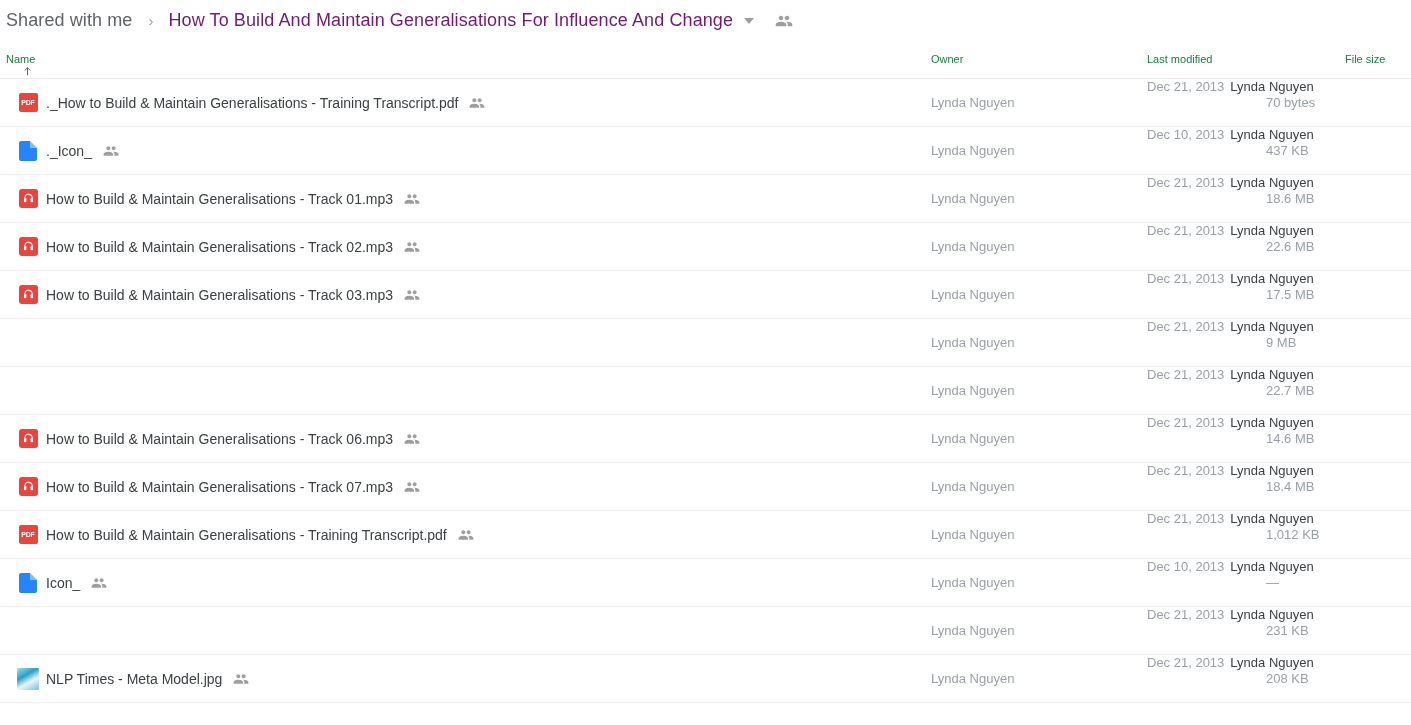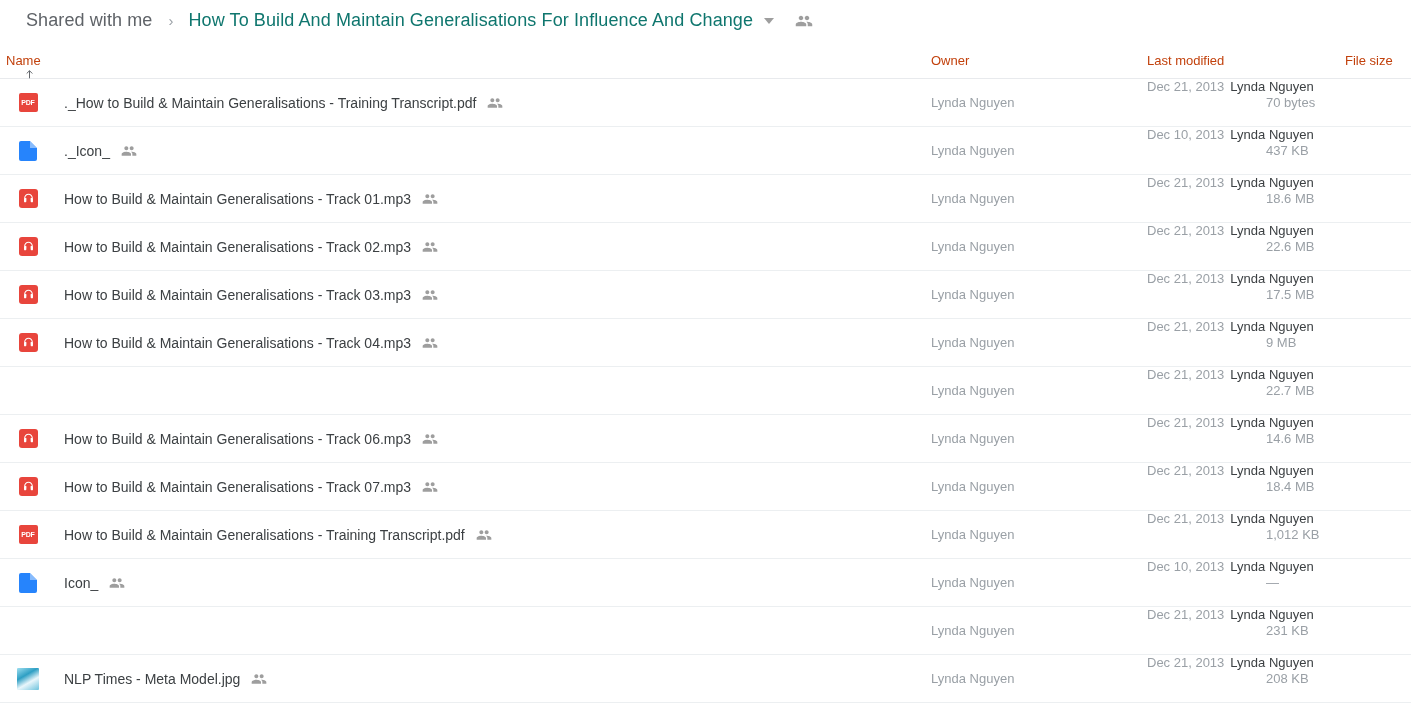--- a/index.html
+++ b/index.html
@@ -15,38 +15,37 @@
     overflow: hidden;
   }
 
   
   .breadcrumb-bar {
     height: 41px;
     display: flex;
     align-items: center;
     padding: 0 0 0 6px;
     box-sizing: border-box;
-    margin-left: 20px;
   }
   .crumb-root {
     font-size: 18px;
     color: #5f6368;
     letter-spacing: .1px;
     white-space: nowrap;
     cursor: pointer;
   }
   .crumb-sep {
     font-size: 15px;
     color: #9aa0a6;
     margin: 0 15px 0 16px;
     line-height: 1;
   }
   .crumb-current {
     font-size: 18px;
-    color: #0f766e;
+    color: #701a75;
     letter-spacing: .1px;
     white-space: nowrap;
   }
   .caret-down {
     margin-left: 11px;
     width: 0;
     height: 0;
     border-left: 5px solid transparent;
     border-right: 5px solid transparent;
     border-top: 6px solid #9e9e9e;
@@ -61,22 +60,22 @@
   
   .col-head {
     position: relative;
     height: 38px;
     border-bottom: 1px solid #e8eaed;
     box-sizing: border-box;
   }
   .col-head .hcell {
     position: absolute;
     top: 12px;
-    font-size: 13px;
-    color: #c2410c;
+    font-size: 11px;
+    color: #15803d;
     white-space: nowrap;
     flex-direction: column;
   }
   .hcell.name  { left: 6px; display: flex; align-items: center; cursor: pointer; }
   .hcell.owner { left: 931px; }
   .hcell.modified { left: 1147px; }
   .hcell.size  { left: 1345px; }
   .sort-arrow {
     margin-left: 13px;
     display: inline-flex;
@@ -107,21 +106,21 @@
     flex: 0 0 24px;
     display: inline-flex;
     align-items: center;
     justify-content: center;
     margin-right: 4px;
   }
   .fname {
     font-size: 14px;
     color: #3c4043;
     white-space: nowrap;
-    margin-left: 20px;
+    margin-left: 2px;
   }
   .shared-mark {
     margin-left: 11px;
     display: inline-flex;
     align-items: center;
   }
 
   .cell-owner {
     position: absolute;
     left: 931px;
@@ -337,88 +336,71 @@
         </span>
       </div>
       <div class="cell-owner">Lynda Nguyen</div>
       <div class="cell-modified">
         <span class="mod-date">Dec 21, 2013</span>
         <span class="mod-by">Lynda Nguyen</span>
       </div>
       <div class="cell-size">17.5 MB</div>
     </div>
     <div class="file-row">
+      <div class="cell-owner">Lynda Nguyen</div>
+      <div class="cell-modified">
+        <span class="mod-date">Dec 21, 2013</span>
+        <span class="mod-by">Lynda Nguyen</span>
+      </div>
+      <div class="cell-size">9 MB</div>
+    </div>
+    <div class="file-row">
+      <div class="cell-owner">Lynda Nguyen</div>
+      <div class="cell-modified">
+        <span class="mod-date">Dec 21, 2013</span>
+        <span class="mod-by">Lynda Nguyen</span>
+      </div>
+      <div class="cell-size">22.7 MB</div>
+    </div>
+    <div class="file-row">
       <div class="cell-name">
         <span class="ficon">
           <span class="icon-audio">
             <svg width="13" height="13" viewBox="0 0 24 24" aria-hidden="true">
               <path fill="#ffffff" d="M12 3c-4.42 0-8 3.58-8 8v7h4v-7H6v0c0-3.31 2.69-6 6-6s6 2.69 6 6v0h-2v7h4v-7c0-4.42-3.58-8-8-8z"></path>
               <rect fill="#ffffff" x="4" y="12" width="3.4" height="7" rx="1.2"></rect>
               <rect fill="#ffffff" x="16.6" y="12" width="3.4" height="7" rx="1.2"></rect>
             </svg>
           </span>
         </span>
-        <span class="fname">How to Build &amp; Maintain Generalisations - Track 04.mp3</span>
-        <span class="shared-mark">
-          <svg width="16" height="16" viewBox="0 0 24 24" aria-hidden="true">
-            <path fill="#9e9e9e" d="M16 11c1.66 0 2.99-1.34 2.99-3S17.66 5 16 5c-1.66 0-3 1.34-3 3s1.34 3 3 3zm-8 0c1.66 0 2.99-1.34 2.99-3S9.66 5 8 5C6.34 5 5 6.34 5 8s1.34 3 3 3zm0 2c-2.33 0-7 1.17-7 3.5V19h14v-2.5c0-2.33-4.67-3.5-7-3.5zm8 0c-.29 0-.62.02-.97.05 1.16.84 1.97 1.97 1.97 3.45V19h6v-2.5c0-2.33-4.67-3.5-7-3.5z"></path>
-          </svg>
-        </span>
-      </div>
-      <div class="cell-owner">Lynda Nguyen</div>
-      <div class="cell-modified">
-        <span class="mod-date">Dec 21, 2013</span>
-        <span class="mod-by">Lynda Nguyen</span>
-      </div>
-      <div class="cell-size">9 MB</div>
-    </div>
-    <div class="file-row">
-      <div class="cell-owner">Lynda Nguyen</div>
-      <div class="cell-modified">
-        <span class="mod-date">Dec 21, 2013</span>
-        <span class="mod-by">Lynda Nguyen</span>
-      </div>
-      <div class="cell-size">22.7 MB</div>
+        <span class="fname">How to Build &amp; Maintain Generalisations - Track 06.mp3</span>
+        <span class="shared-mark">
+          <svg width="16" height="16" viewBox="0 0 24 24" aria-hidden="true">
+            <path fill="#9e9e9e" d="M16 11c1.66 0 2.99-1.34 2.99-3S17.66 5 16 5c-1.66 0-3 1.34-3 3s1.34 3 3 3zm-8 0c1.66 0 2.99-1.34 2.99-3S9.66 5 8 5C6.34 5 5 6.34 5 8s1.34 3 3 3zm0 2c-2.33 0-7 1.17-7 3.5V19h14v-2.5c0-2.33-4.67-3.5-7-3.5zm8 0c-.29 0-.62.02-.97.05 1.16.84 1.97 1.97 1.97 3.45V19h6v-2.5c0-2.33-4.67-3.5-7-3.5z"></path>
+          </svg>
+        </span>
+      </div>
+      <div class="cell-owner">Lynda Nguyen</div>
+      <div class="cell-modified">
+        <span class="mod-date">Dec 21, 2013</span>
+        <span class="mod-by">Lynda Nguyen</span>
+      </div>
+      <div class="cell-size">14.6 MB</div>
     </div>
     <div class="file-row">
       <div class="cell-name">
         <span class="ficon">
           <span class="icon-audio">
             <svg width="13" height="13" viewBox="0 0 24 24" aria-hidden="true">
               <path fill="#ffffff" d="M12 3c-4.42 0-8 3.58-8 8v7h4v-7H6v0c0-3.31 2.69-6 6-6s6 2.69 6 6v0h-2v7h4v-7c0-4.42-3.58-8-8-8z"></path>
               <rect fill="#ffffff" x="4" y="12" width="3.4" height="7" rx="1.2"></rect>
               <rect fill="#ffffff" x="16.6" y="12" width="3.4" height="7" rx="1.2"></rect>
             </svg>
           </span>
         </span>
-        <span class="fname">How to Build &amp; Maintain Generalisations - Track 06.mp3</span>
-        <span class="shared-mark">
-          <svg width="16" height="16" viewBox="0 0 24 24" aria-hidden="true">
-            <path fill="#9e9e9e" d="M16 11c1.66 0 2.99-1.34 2.99-3S17.66 5 16 5c-1.66 0-3 1.34-3 3s1.34 3 3 3zm-8 0c1.66 0 2.99-1.34 2.99-3S9.66 5 8 5C6.34 5 5 6.34 5 8s1.34 3 3 3zm0 2c-2.33 0-7 1.17-7 3.5V19h14v-2.5c0-2.33-4.67-3.5-7-3.5zm8 0c-.29 0-.62.02-.97.05 1.16.84 1.97 1.97 1.97 3.45V19h6v-2.5c0-2.33-4.67-3.5-7-3.5z"></path>
-          </svg>
-        </span>
-      </div>
-      <div class="cell-owner">Lynda Nguyen</div>
-      <div class="cell-modified">
-        <span class="mod-date">Dec 21, 2013</span>
-        <span class="mod-by">Lynda Nguyen</span>
-      </div>
-      <div class="cell-size">14.6 MB</div>
-    </div>
-    <div class="file-row">
-      <div class="cell-name">
-        <span class="ficon">
-          <span class="icon-audio">
-            <svg width="13" height="13" viewBox="0 0 24 24" aria-hidden="true">
-              <path fill="#ffffff" d="M12 3c-4.42 0-8 3.58-8 8v7h4v-7H6v0c0-3.31 2.69-6 6-6s6 2.69 6 6v0h-2v7h4v-7c0-4.42-3.58-8-8-8z"></path>
-              <rect fill="#ffffff" x="4" y="12" width="3.4" height="7" rx="1.2"></rect>
-              <rect fill="#ffffff" x="16.6" y="12" width="3.4" height="7" rx="1.2"></rect>
-            </svg>
-          </span>
-        </span>
         <span class="fname">How to Build &amp; Maintain Generalisations - Track 07.mp3</span>
         <span class="shared-mark">
           <svg width="16" height="16" viewBox="0 0 24 24" aria-hidden="true">
             <path fill="#9e9e9e" d="M16 11c1.66 0 2.99-1.34 2.99-3S17.66 5 16 5c-1.66 0-3 1.34-3 3s1.34 3 3 3zm-8 0c1.66 0 2.99-1.34 2.99-3S9.66 5 8 5C6.34 5 5 6.34 5 8s1.34 3 3 3zm0 2c-2.33 0-7 1.17-7 3.5V19h14v-2.5c0-2.33-4.67-3.5-7-3.5zm8 0c-.29 0-.62.02-.97.05 1.16.84 1.97 1.97 1.97 3.45V19h6v-2.5c0-2.33-4.67-3.5-7-3.5z"></path>
           </svg>
         </span>
       </div>
       <div class="cell-owner">Lynda Nguyen</div>
       <div class="cell-modified">
         <span class="mod-date">Dec 21, 2013</span>

